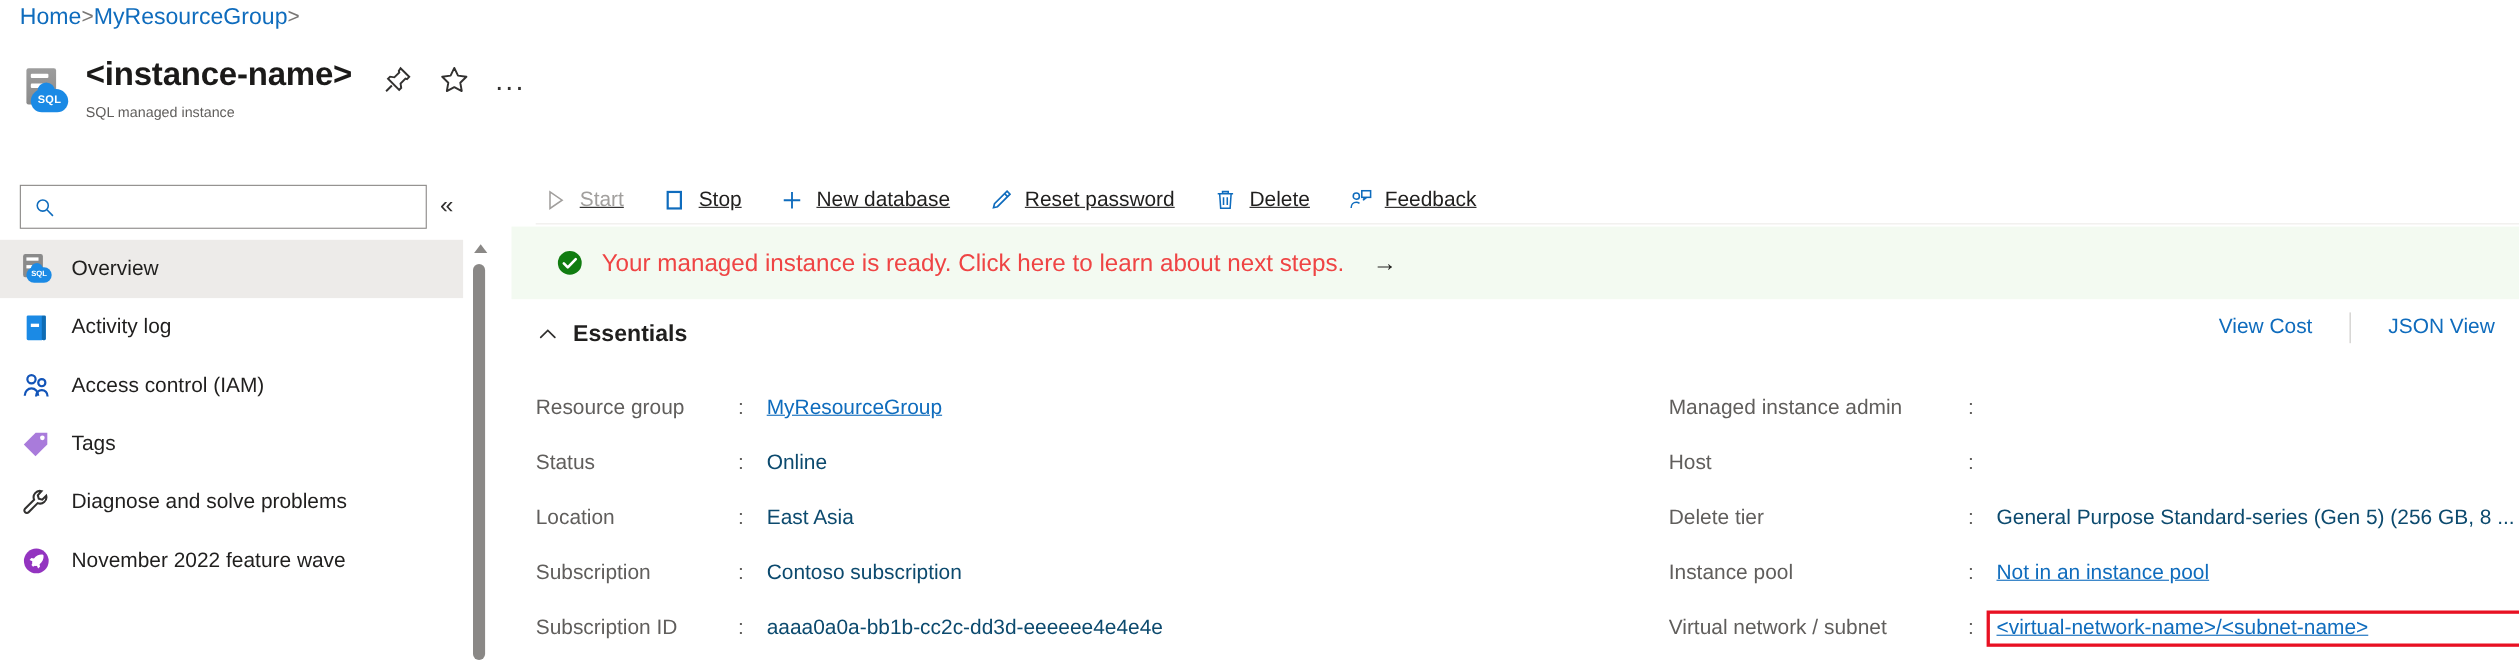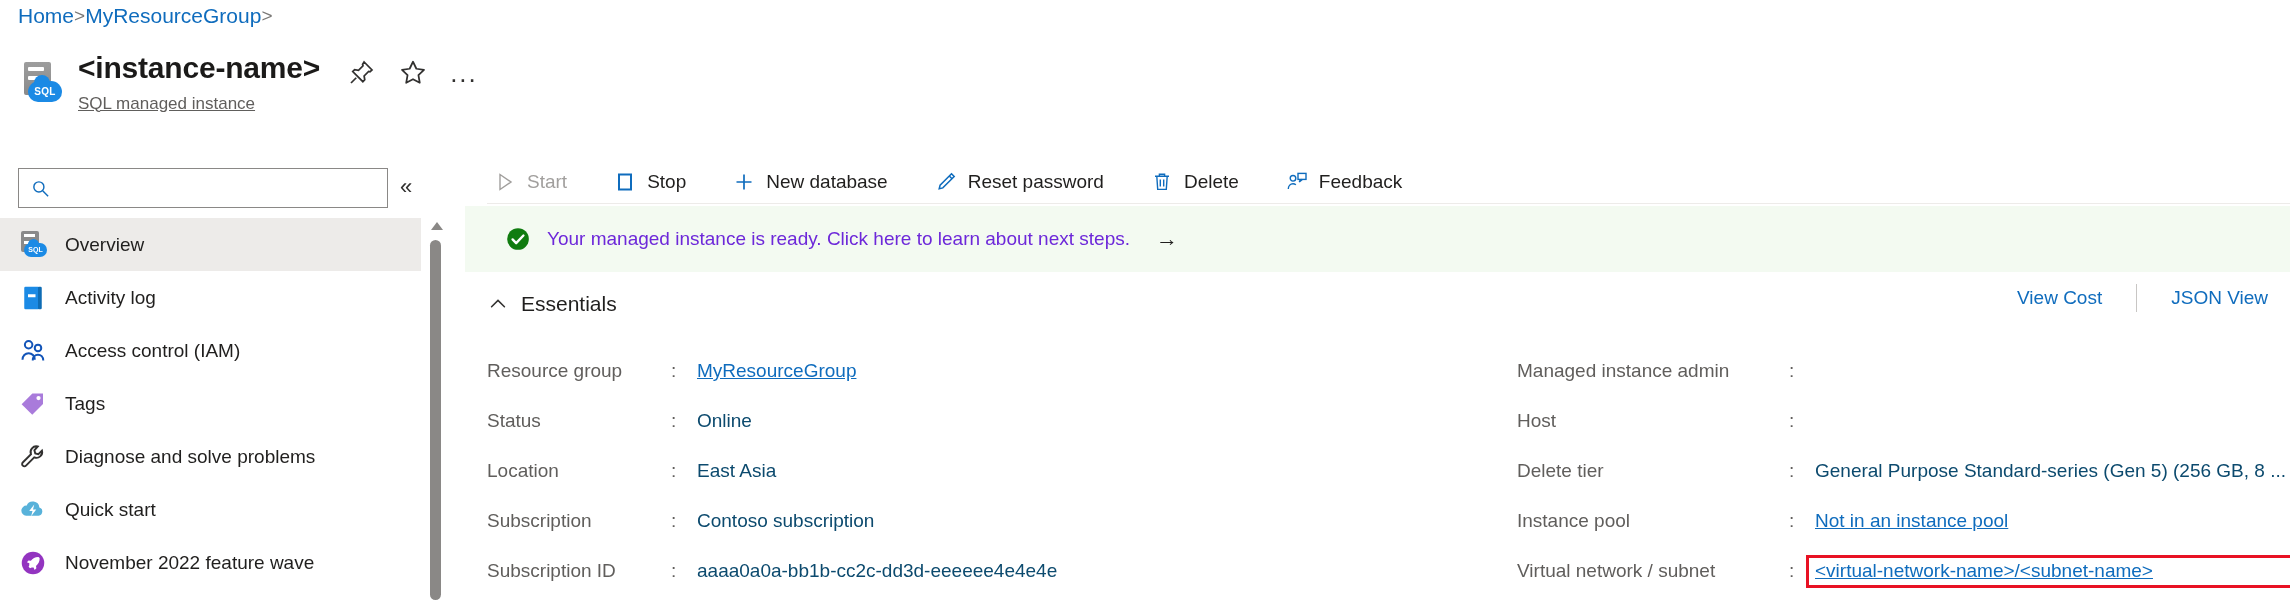--- a/index.html
+++ b/index.html
@@ -53,21 +53,21 @@
   .res-icon .cloud span {
     position: relative; color: #fff; font-size: 10px; font-weight: bold;
     letter-spacing: .3px; line-height: 1;
   }
   .title-text { margin-left: 14px; }
   .res-name {
     font-size: 30px; font-weight: bold; color: #1b1a19; line-height: 1.05;
     letter-spacing: -.2px; white-space: nowrap;
   }
   .res-sub {
-    font-size: 17px; color: #605e5c; margin-top: 10px; white-space: nowrap; text-decoration: underline;
+    font-size: 13px; color: #605e5c; margin-top: 10px; white-space: nowrap;
   }
   .title-actions {
     display: flex; align-items: center; gap: 22px;
     margin-left: 26px; margin-top: 6px;
   }
   .ticon { width: 30px; height: 30px; cursor: pointer; color: #323130; }
   .ticon svg { display: block; }
   .ellipsis {
     font-size: 26px; letter-spacing: 2px; color: #323130;
     cursor: pointer; line-height: 20px; user-select: none;
@@ -138,54 +138,54 @@
   .sb-thumb {
     position: absolute; left: 430px; top: 240px; width: 11px; height: 360px;
     background: #8a8886; border-radius: 6px; cursor: pointer;
   }
 
   
   .content { position: absolute; left: 465px; top: 0; right: 0; bottom: 0; }
 
   .toolbar {
     position: absolute; left: 22px; top: 158px; right: 0; height: 48px;
-    display: flex; align-items: center; gap: 12px;
+    display: flex; align-items: center; gap: 0; text-decoration: underline;
   }
   .tbtn {
     display: flex; align-items: center; gap: 10px;
     padding: 6px 16px 6px 6px; margin-right: 12px;
     font-size: 19px; color: #201f1e; cursor: pointer; white-space: nowrap;
   }
   .tbtn.disabled { color: #a19f9d; cursor: default; }
   .tbtn svg { display: block; flex: none; }
   .tb-sep {
     position: absolute; left: 22px; top: 203px; right: 0; height: 1px;
     background: #edebe9;
   }
 
   
   .banner {
     position: absolute; left: 0; top: 206px; right: 0; height: 66px;
     background: #f3faf1;
     display: flex; align-items: center; padding-left: 40px; gap: 16px;
   }
   .chk { width: 26px; height: 26px; flex: none; }
-  .banner-text { font-size: 19px; color: #6d28d9; }
+  .banner-text { font-size: 22px; color: #ef4444; }
   .banner-arrow { font-size: 22px; color: #201f1e; margin-left: 10px; }
   .banner-link { cursor: pointer; display:flex; align-items:center; gap:16px; }
 
   
   .ess-head {
     position: absolute; left: 22px; top: 282px; right: 0; height: 44px;
     display: flex; align-items: center;
   }
   .chev {
     width: 22px; height: 22px; margin-right: 12px; cursor: pointer;
   }
-  .ess-title { font-size: 21px; font-weight: normal; color: #201f1e; }
+  .ess-title { font-size: 21px; font-weight: bold; color: #201f1e; }
   .ess-links {
     position: absolute; right: 22px; top: 284px;
     display: flex; align-items: center; gap: 12px; font-size: 19px;
   }
   .ess-link { color: #0f6cbd; cursor: pointer; padding: 0 22px; }
   .vdiv { width: 1px; height: 28px; background: #c8c6c4; }
 
   
   .props { position: absolute; left: 22px; top: 330px; right: 0; }
   .pcol { position: absolute; top: 16px; }
@@ -310,29 +310,20 @@
 
       <div class="navitem">
         <span class="nav-ico">
           <svg width="30" height="30" viewBox="0 0 24 24" fill="none" stroke="#323130" stroke-width="1.5">
             <path d="M15.8 3.6a4.6 4.6 0 00-5.4 6.2L3.8 16.4a1.8 1.8 0 002.6 2.5l6.6-6.6a4.6 4.6 0 006.2-5.4l-2.9 2.9-2.5-.7-.7-2.5z"></path>
           </svg>
         </span>
         <span class="nav-label">Diagnose and solve problems</span>
       </div>
 
-      <div class="navitem">
-        <span class="nav-ico">
-          <svg width="30" height="30" viewBox="0 0 24 24">
-            <path d="M6.5 16.5a4 4 0 01.4-8 5.3 5.3 0 0110.2 1.4 3.4 3.4 0 01-.6 6.6z" fill="#58b2da"></path>
-            <path d="M13 7.5l-4 5.2h2.6l-1.1 4.3 4.1-5.4h-2.6z" fill="#ffffff"></path>
-          </svg>
-        </span>
-        <span class="nav-label">Quick start</span>
-      </div>
 
       <div class="navitem">
         <span class="nav-ico">
           <svg width="30" height="30" viewBox="0 0 24 24">
             <circle cx="12" cy="12" r="9" fill="#9334c0"></circle>
             <path d="M16.6 7.3c-2.6-.2-4.8 1-6.3 2.9l-1.9-.3-1.3 1.4 2 .9c-.2.5-.2 1 0 1.4l-.6 1.4 1.1 1.1 1.4-.6c.45.2.95.2 1.45 0l.85 2 1.4-1.3-.3-1.9c1.9-1.5 3.1-3.7 2.9-6.3z" fill="#ffffff"></path>
           </svg>
         </span>
         <span class="nav-label">November 2022 feature wave</span>
       </div>

